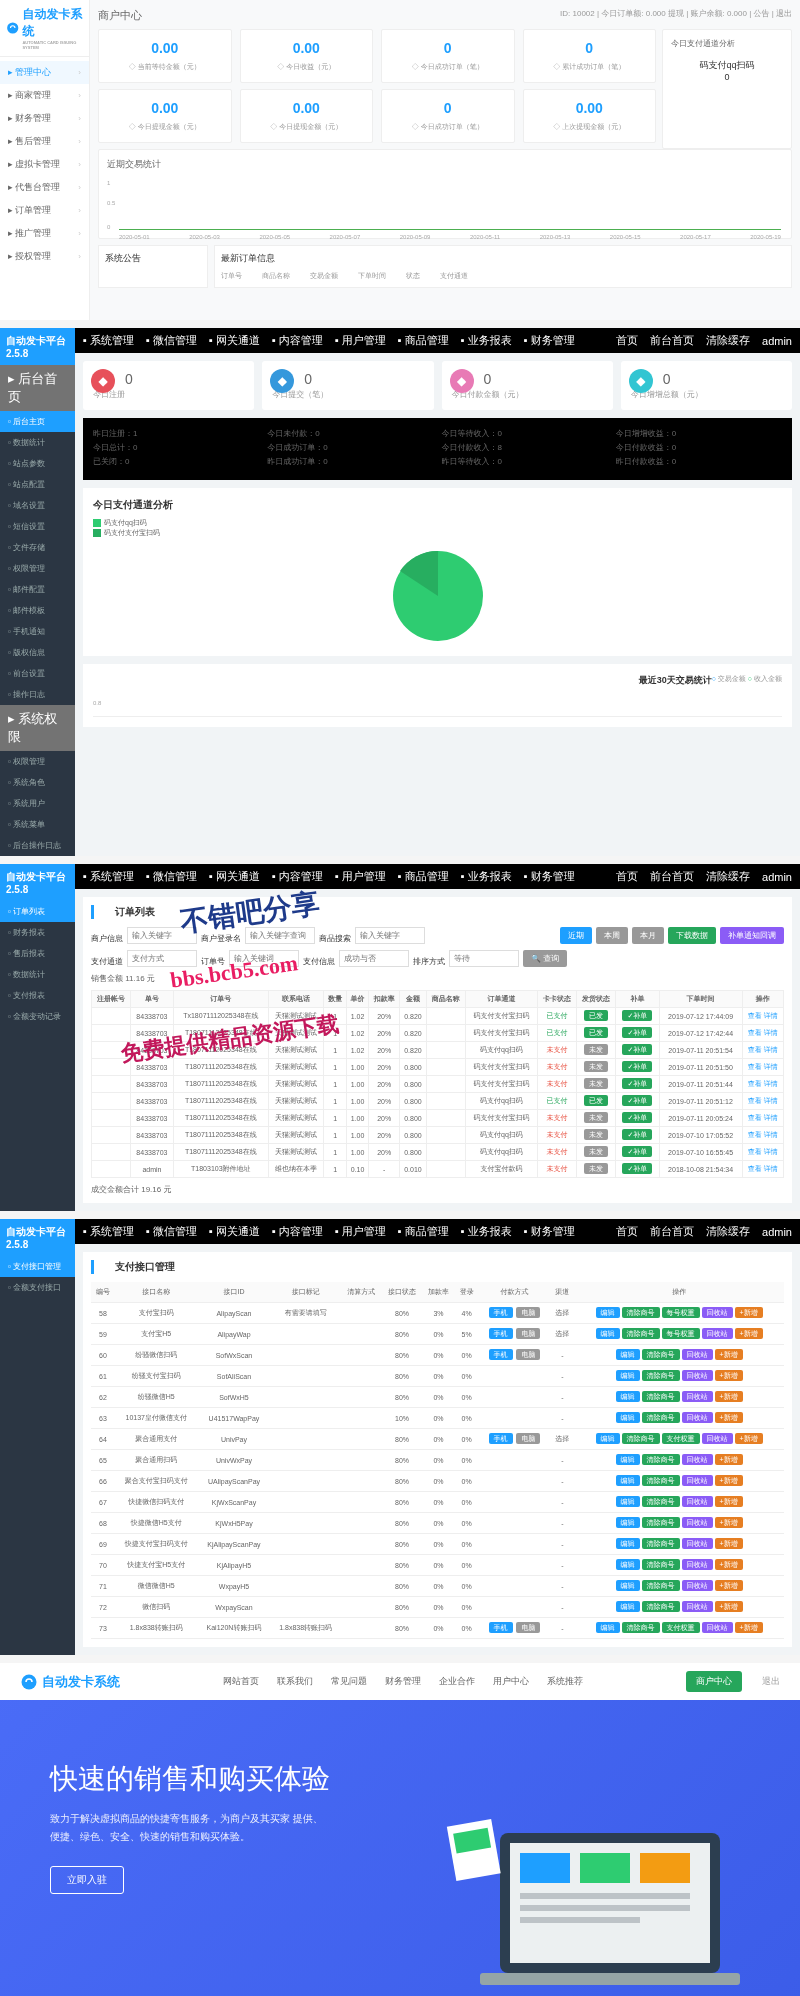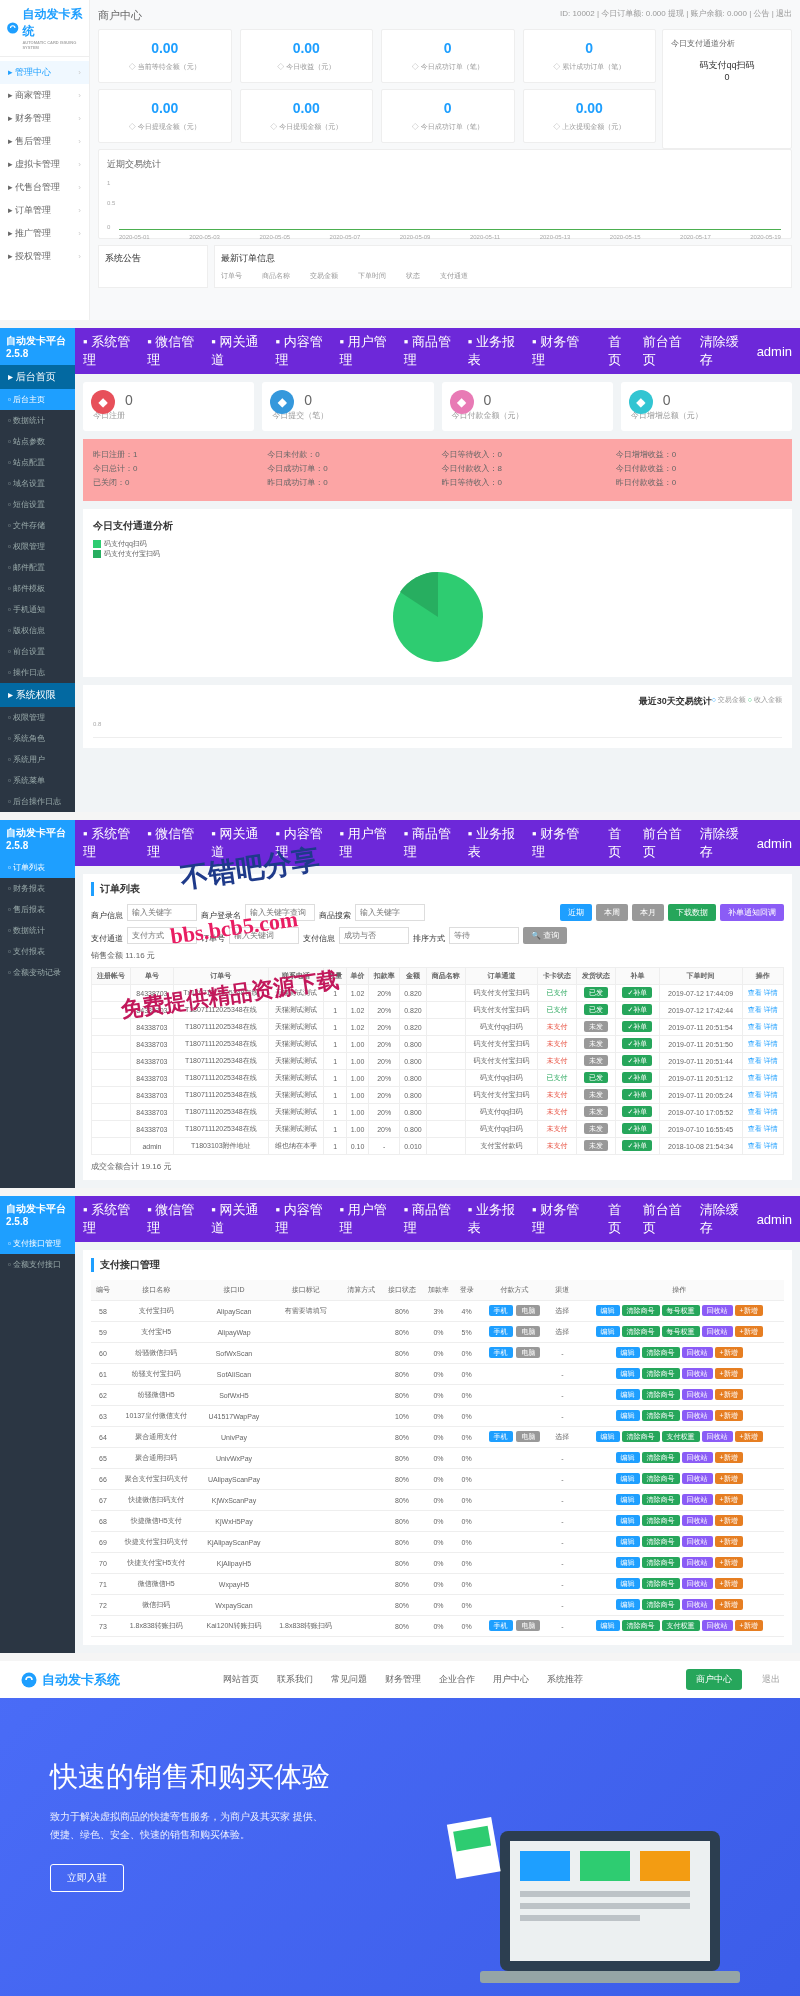--- a/index.html
+++ b/index.html
@@ -30,47 +30,47 @@
 .p1-notice,.p1-orders{background:#fff;border:1px solid #eee;flex:1;padding:6px}
 .p1-notice{flex:0 0 110px}
 .p1-orders-head{display:flex;font-size:7px;color:#999;gap:20px}
 
 .admin{display:flex}
 .admin-side{width:75px;background:#2b3643;color:#aab}
 .admin-side-title{background:#1e9fff;color:#fff;padding:6px;font-size:10px;font-weight:bold}
 .admin-side ul{list-style:none}
 .admin-side li{padding:5px 8px;font-size:8px;color:#9aa;cursor:pointer;display:flex;align-items:center;gap:4px}
 .admin-side li.active{background:#1e9fff;color:#fff}
-.admin-side li.group{background:#0369a1;color:#fff;font-size:10px}
+.admin-side li.group{background:#737373;color:#fff;font-size:13px}
 .admin-main{flex:1;background:#f1f4f6}
-.admin-top{background:#6d28d9;color:#fff;padding:5px 8px;display:flex;gap:12px;font-size:13px;align-items:center}
+.admin-top{background:#000000;color:#fff;padding:5px 8px;display:flex;gap:12px;font-size:11px;align-items:center}
 .admin-top .spacer{flex:1}
 .admin-top span{cursor:pointer}
 .admin-body{padding:8px}
 
 .p2-cards{display:flex;gap:8px;margin-bottom:8px}
 .p2-card{flex:1;background:#fff;border-radius:3px;padding:10px;position:relative}
 .p2-icon{width:24px;height:24px;border-radius:50%;display:flex;align-items:center;justify-content:center;color:#fff;font-size:12px;position:absolute;top:8px;left:8px}
 .p2-icon.red{background:#e7505a}.p2-icon.blue{background:#3598dc}.p2-icon.pink{background:#e87ab5}.p2-icon.green{background:#32c5d2}
 .p2-card-val{font-size:14px;color:#666;margin-left:32px}
 .p2-card-label{font-size:8px;color:#999;margin-top:2px}
-.p2-details{display:flex;gap:8px;background:#fca5a5;padding:10px;margin-bottom:8px;font-size:8px;color:#666}
+.p2-details{display:flex;gap:8px;background:#000000;padding:10px;margin-bottom:8px;font-size:8px;color:#666}
 .p2-details div{flex:1}
 .p2-details p{margin-bottom:3px}
 .p2-pie{background:#fff;padding:10px;margin-bottom:8px}
 .p2-pie-title{font-size:10px;font-weight:bold;margin-bottom:6px}
 .p2-legend{font-size:7px;color:#666;margin-bottom:8px}
 .lg-box{display:inline-block;width:8px;height:8px;margin-right:3px;vertical-align:middle}
 .pie-svg{display:block;margin:0 auto}
 .p2-30day{background:#fff;padding:10px}
 .p2-30day-head{display:flex;justify-content:flex-end;font-size:9px}
 
 .p3-body{padding:8px}
 .p3-panel{background:#fff;padding:8px}
-.p3-title{font-size:10px;font-weight:bold;border-left:3px solid #1e9fff;padding-left:6px;margin-bottom:8px}
+.p3-title{font-size:10px;font-weight:bold;border-left:3px solid #1e9fff;padding-left:21px;margin-bottom:8px}
 .p3-filters{display:flex;gap:4px;margin-bottom:6px;flex-wrap:wrap;align-items:flex-end;font-size:8px}
 .p3-filters input,.p3-filters select{border:1px solid #ddd;padding:3px 4px;font-size:8px;width:70px}
 .btn{padding:3px 8px;border:none;border-radius:2px;color:#fff;font-size:8px;cursor:pointer}
 .btn-blue{background:#1e9fff}.btn-gray{background:#999}.btn-green{background:#26a65b}.btn-orange{background:#e67e22}.btn-red{background:#8b5cf6}
 .p3-table{width:100%;border-collapse:collapse;font-size:7px}
 .p3-table th,.p3-table td{border:1px solid #eee;padding:3px 2px;text-align:center;color:#666}
 .p3-table th{background:#fafafa}
 .wm{position:absolute;font-family:cursive;font-size:28px;font-weight:bold;color:#1e3a8a;transform:rotate(-8deg);pointer-events:none;z-index:10}
 .wm.pink{color:#e91e63;font-size:22px}
 

